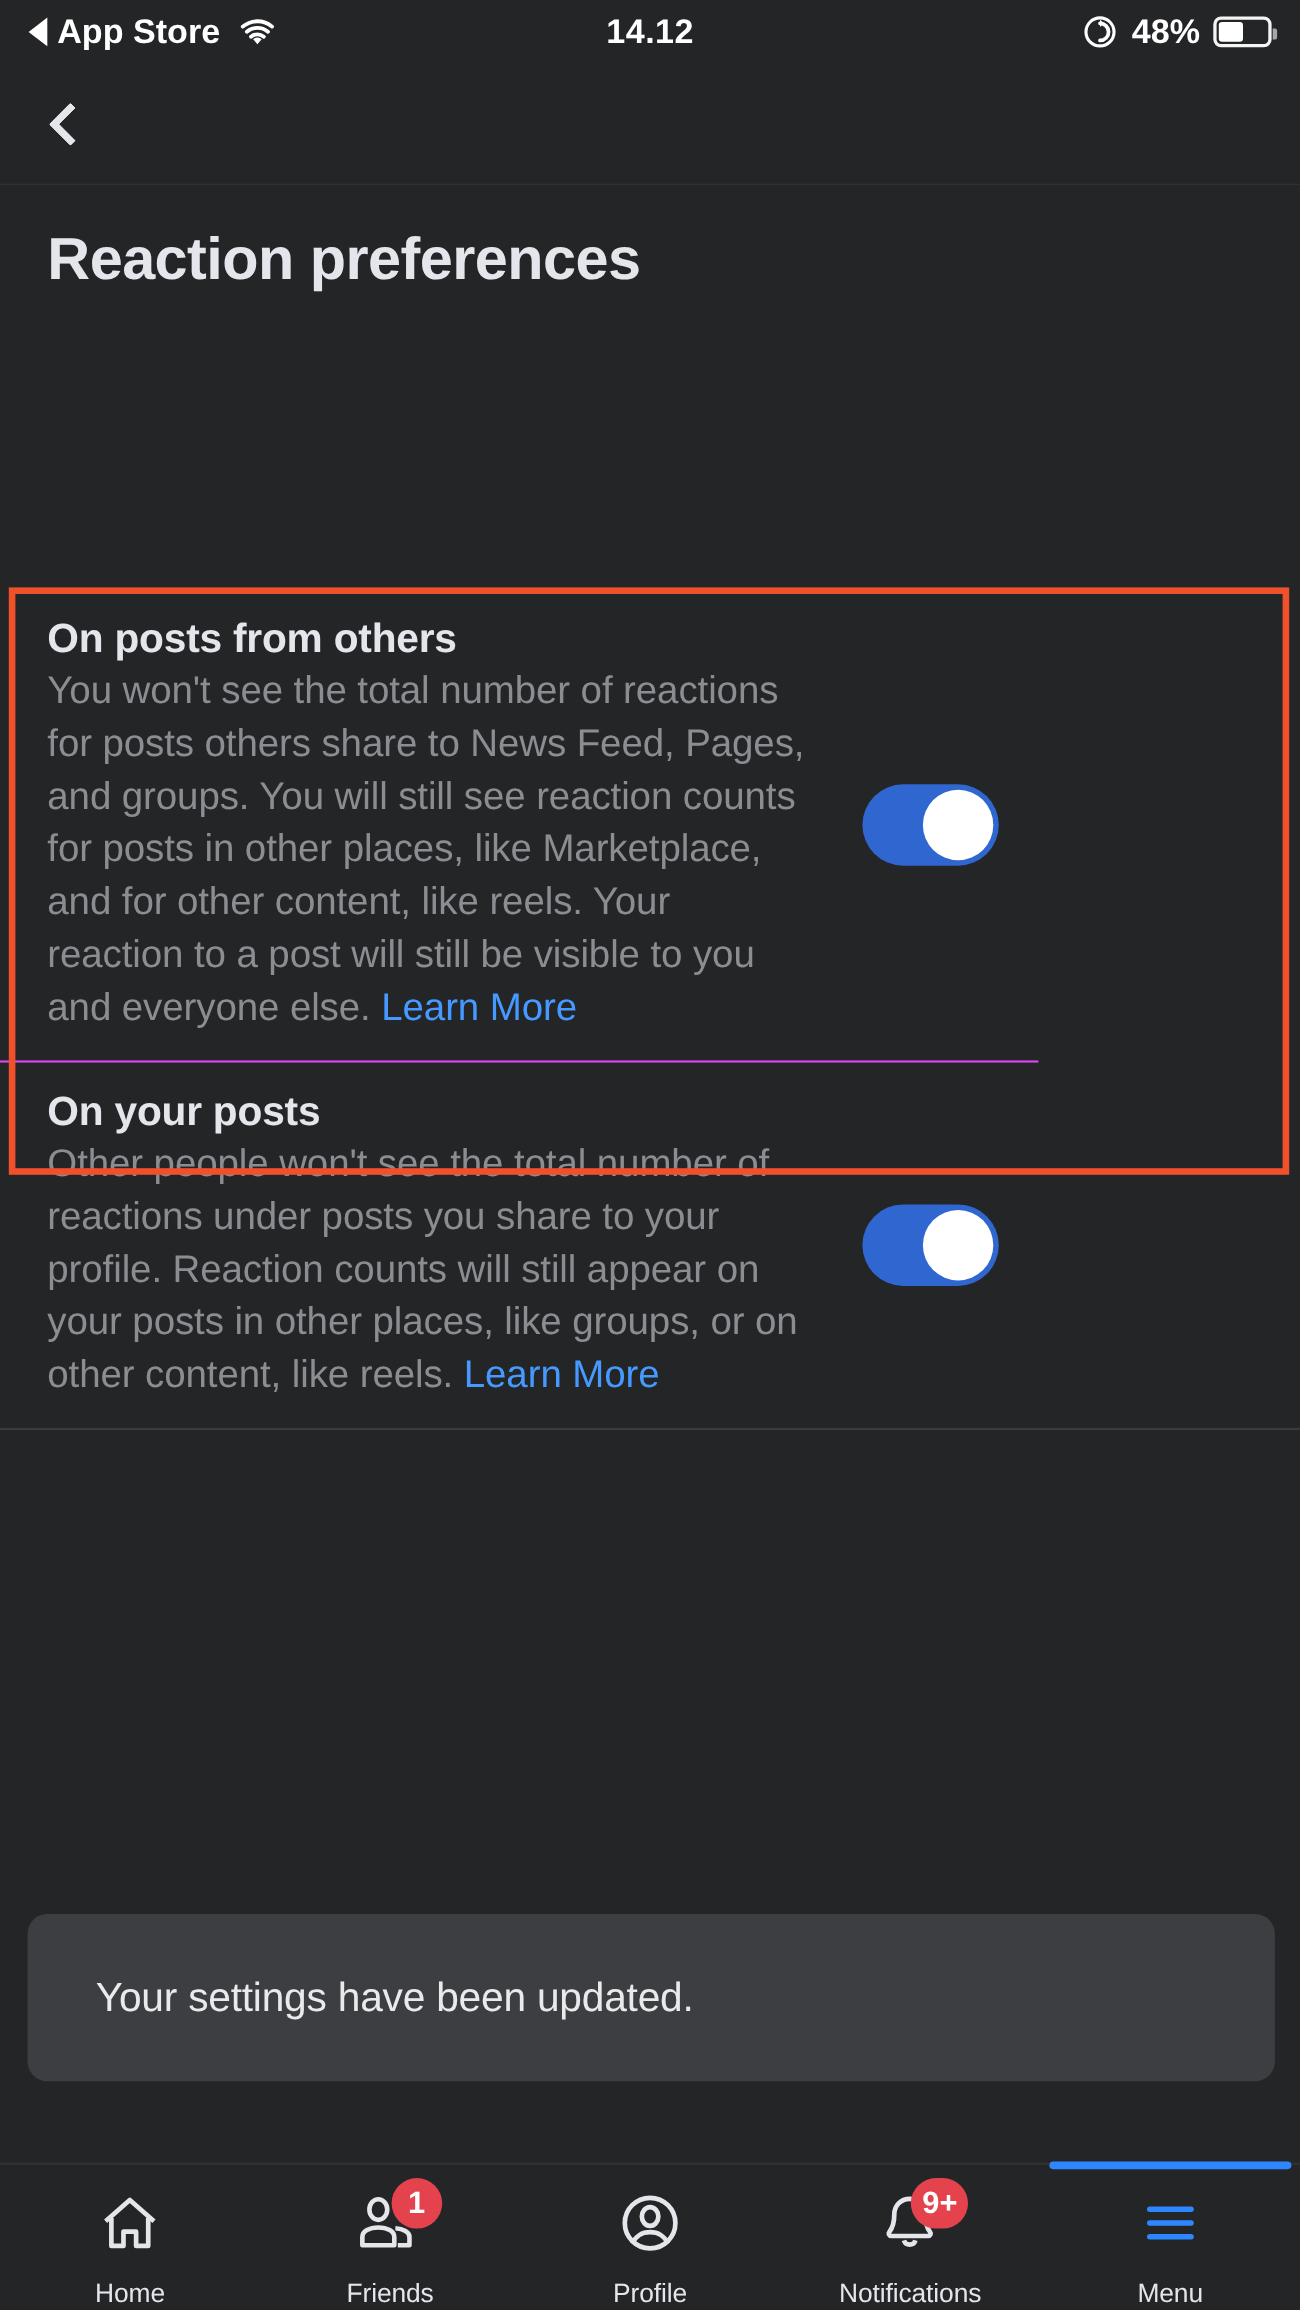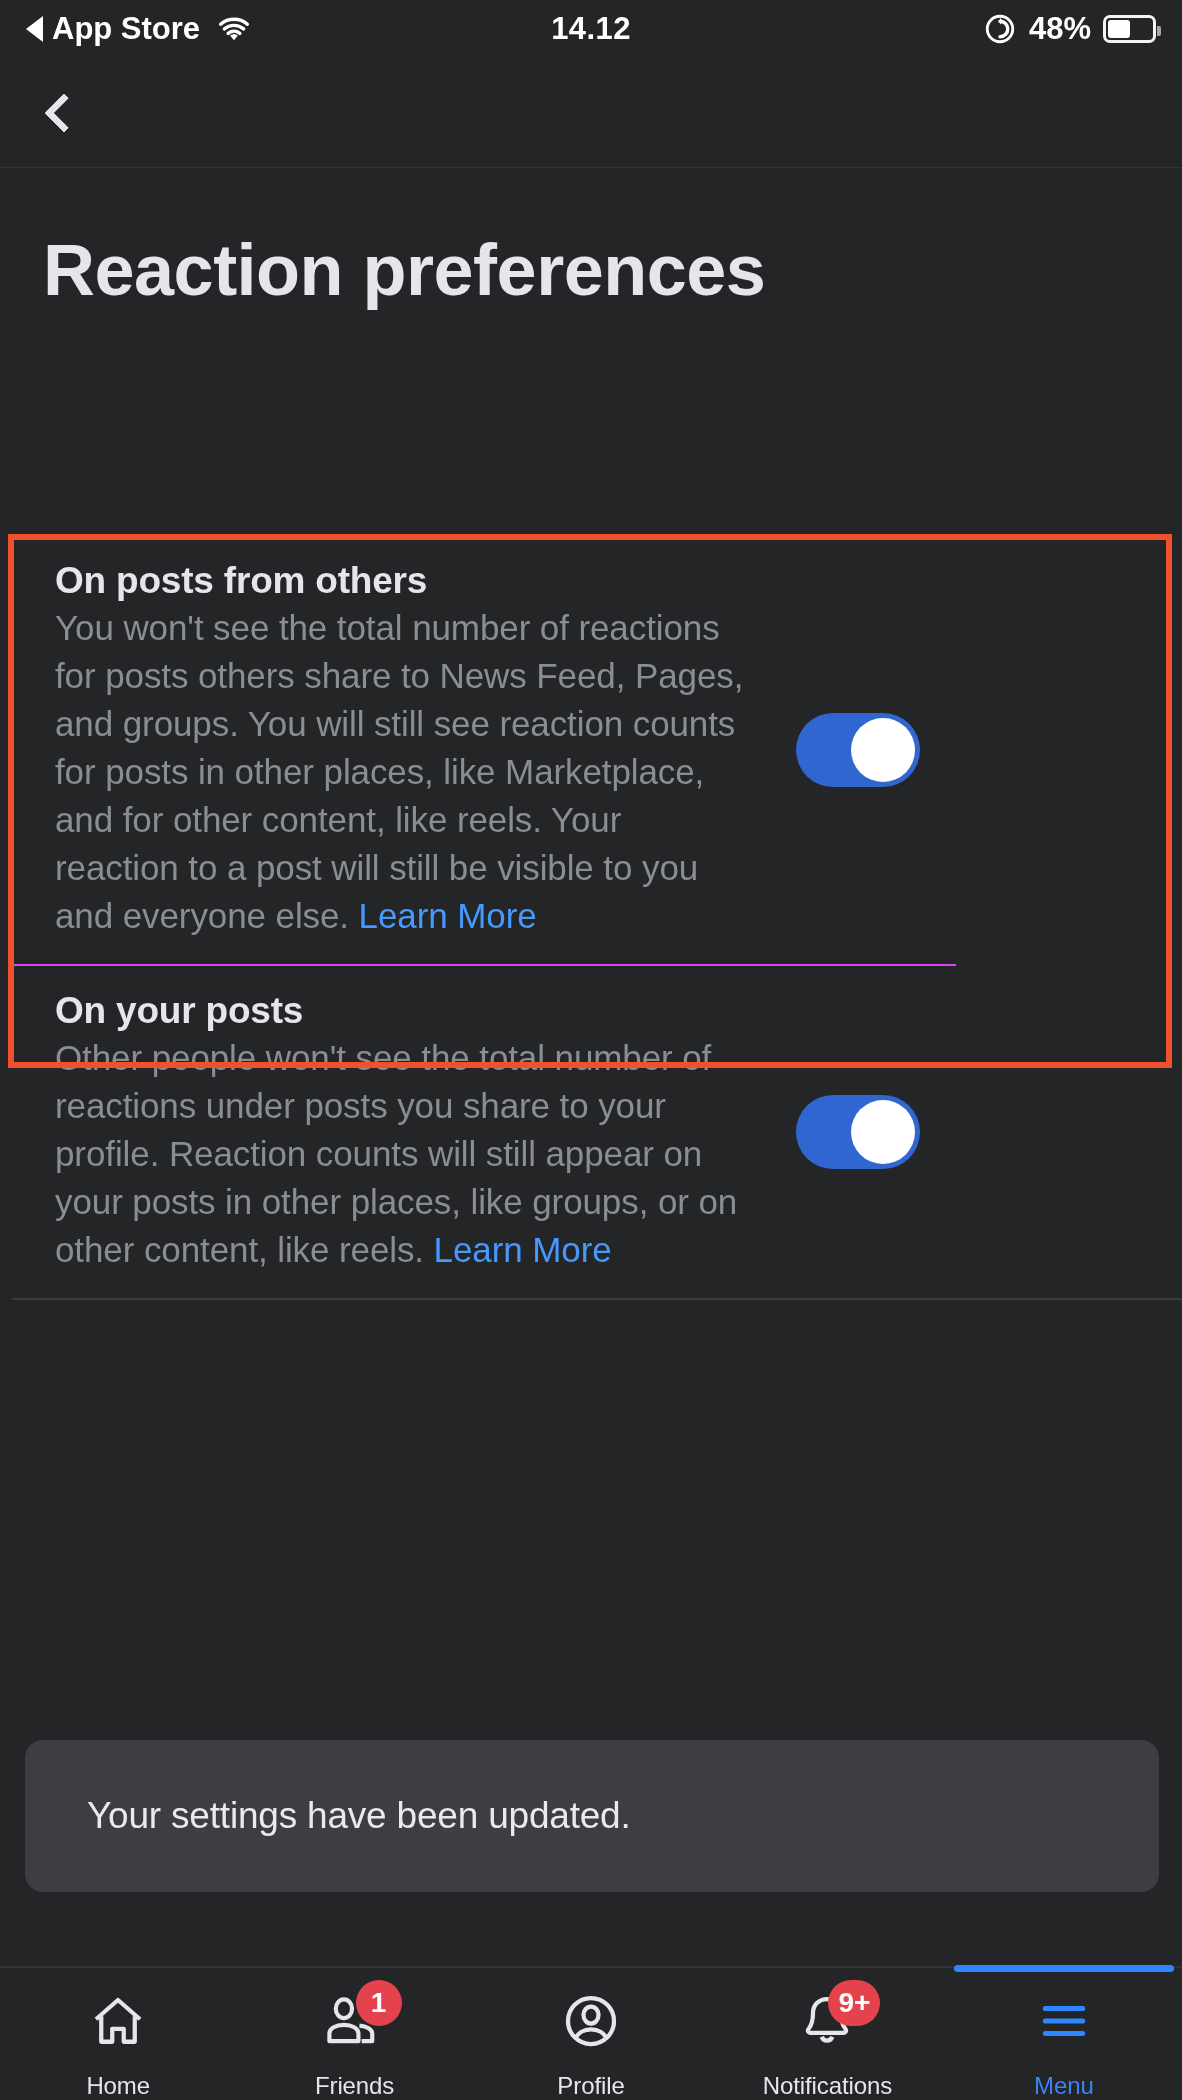--- a/index.html
+++ b/index.html
@@ -102,39 +102,38 @@
     border-left: 7px solid #e4e6eb;
     border-bottom: 7px solid #e4e6eb;
     transform: rotate(45deg);
     border-radius: 2px;
   }
 
   
   .page-title {
     position: absolute;
     top: 205px; left: 43px;
-    font-size: 72px;
+    font-size: 54px;
     font-weight: 700;
     color: #e4e6eb;
     letter-spacing: -0.5px;
-    margin-top: 24px;
   }
   .section-title {
     position: absolute;
     top: 330px; left: 43px;
     font-size: 40px;
     font-weight: 700;
     color: #e4e6eb;
     letter-spacing: -0.2px;
   }
 
   
   .settings-list {
     position: absolute;
-    top: 536px; left: 12px;
+    top: 536px; left: 0;
     width: 944px;
   }
   .setting-row {
     display: flex;
     align-items: center;
     padding: 24px 36px 24px 43px;
     min-height: 230px;
   }
   .setting-row + .setting-row { border-top: 2px solid #d946ef; justify-content: space-between; }
   .row-text { flex: 1; max-width: 880px; }
@@ -243,21 +242,21 @@
     align-items: center;
     justify-content: center;
   }
   .nav-label {
     margin-top: 16px;
     font-size: 24px;
     color: #e4e6eb;
     letter-spacing: -0.1px;
     text-align: right;
   }
-  .nav-item.active .nav-label { color: #3b82f6; }
+  .nav-item.active .nav-label { color: #e5e5e5; }
   .badge {
     position: absolute;
     top: -6px;
     left: 40px;
     min-width: 46px;
     height: 46px;
     padding: 0 10px;
     border-radius: 23px;
     background: #e4434e;
     color: #ffffff;

